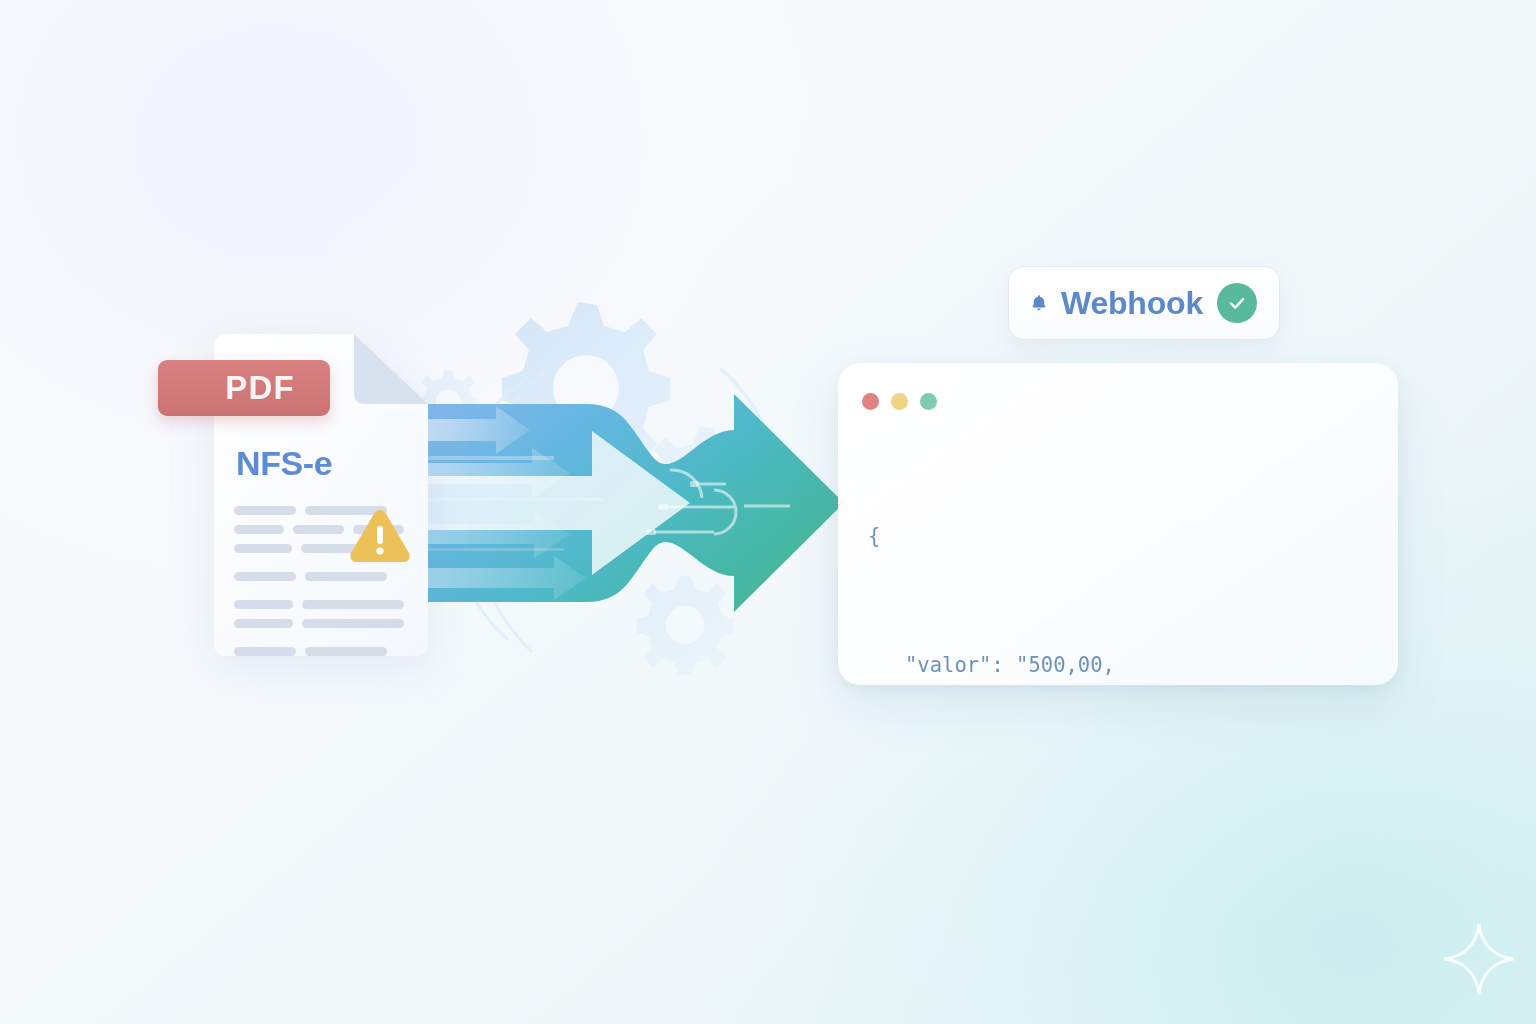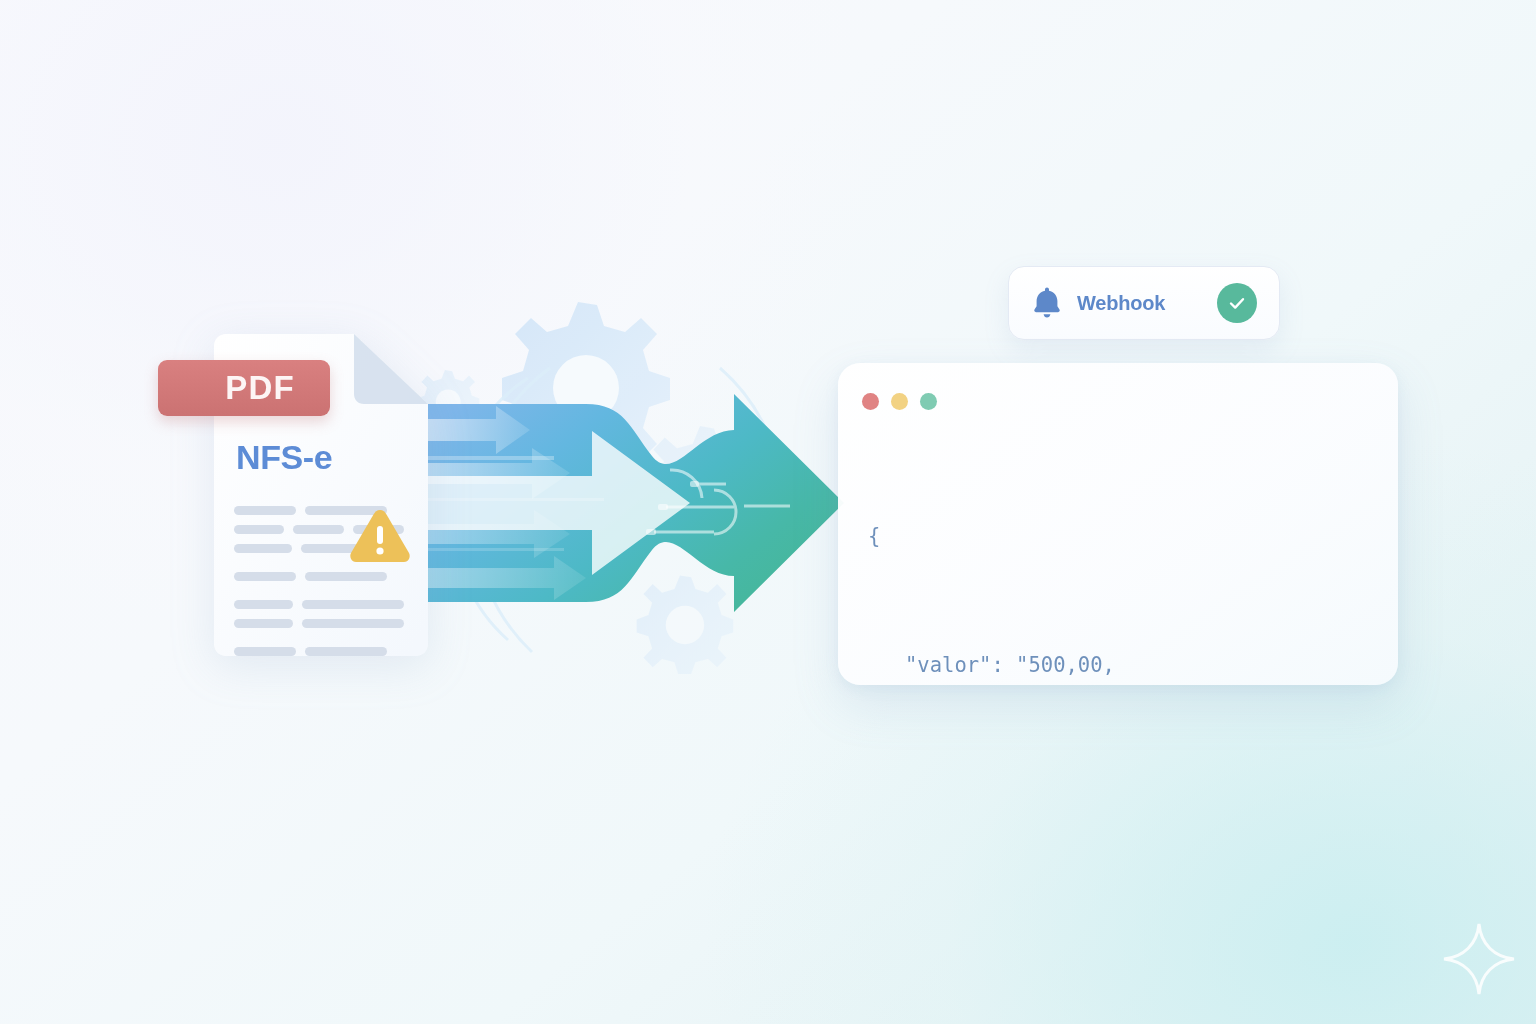--- a/index.html
+++ b/index.html
@@ -67,21 +67,21 @@
   }
   .pdf-badge span {
     color: #fdf5f5;
     font-weight: bold;
     font-size: 33px;
     letter-spacing: 1.2px;
   }
   .doc-title {
     position: absolute;
     left: 32px;
-    top: 104px;
+    top: 110px;
     font-size: 34px;
     font-weight: bold;
     color: #5d8cd6;
     letter-spacing: -0.4px;
   }
   .doc-lines {
     position: absolute;
     left: 30px;
     top: 172px;
     width: 170px;
@@ -161,21 +161,21 @@
     border: 1px solid #e4eaf4;
     border-radius: 16px;
     box-shadow: 0 10px 26px rgba(125,155,195,0.13);
     display: flex;
     align-items: center;
     gap: 14px;
     padding: 0 22px;
     box-sizing: border-box;
   }
   .webhook-label {
-    font-size: 20px;
+    font-size: 32px;
     font-weight: bold;
     color: #5d88c9;
     letter-spacing: -0.2px;
     flex: 1;
   }
   .check-circle {
     width: 40px; height: 40px;
     border-radius: 50%;
     background: #58b99c;
     display: flex;

